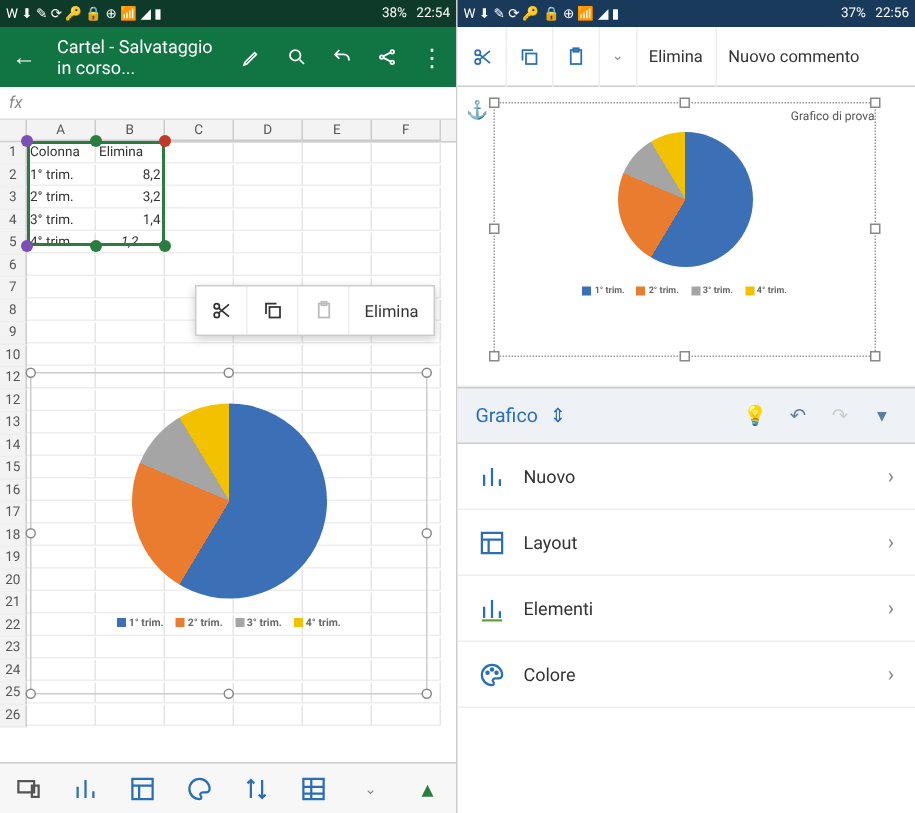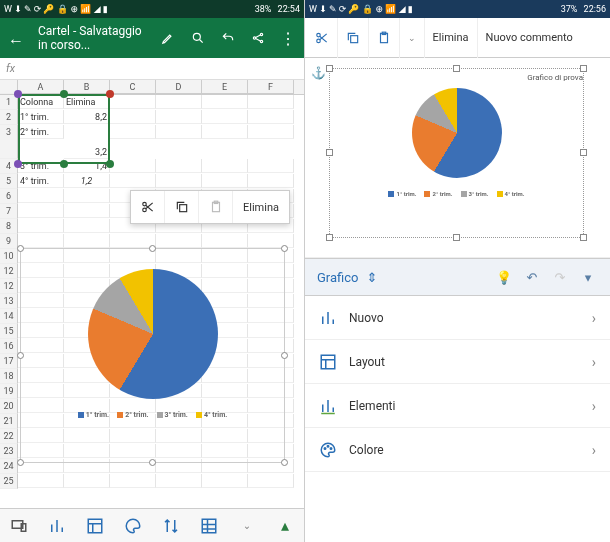--- a/index.html
+++ b/index.html
@@ -116,21 +116,21 @@
           <div class="cell">1° trim.</div>
           <div class="cell" style="text-align: right;">8,2</div>
           <div class="cell"></div>
           <div class="cell"></div>
           <div class="cell"></div>
           <div class="cell"></div>
         </div>
         <div class="row">
           <div class="rowh">3</div>
           <div class="cell">2° trim.</div>
-          <div class="cell" style="text-align: right; margin-top: 20px;">3,2</div>
+          <div class="cell" style="text-align: right;">3,2</div>
           <div class="cell"></div>
           <div class="cell"></div>
           <div class="cell"></div>
           <div class="cell"></div>
         </div>
         <div class="row">
           <div class="rowh">4</div>
           <div class="cell">3° trim.</div>
           <div class="cell" style="text-align: right;">1,4</div>
           <div class="cell"></div>
@@ -313,20 +313,29 @@
           <div class="rowh">24</div>
           <div class="cell"></div>
           <div class="cell"></div>
           <div class="cell"></div>
           <div class="cell"></div>
           <div class="cell"></div>
           <div class="cell"></div>
         </div>
         <div class="row">
           <div class="rowh">25</div>
+          <div class="cell"></div>
+          <div class="cell"></div>
+          <div class="cell"></div>
+          <div class="cell"></div>
+          <div class="cell"></div>
+          <div class="cell"></div>
+        </div>
+        <div class="row">
+          <div class="rowh">26</div>
           <div class="cell"></div>
           <div class="cell"></div>
           <div class="cell"></div>
           <div class="cell"></div>
           <div class="cell"></div>
           <div class="cell"></div>
         </div>
       </div>
     <div class="sel" style="left:18px;top:14px;width:92px;height:70px"></div>
     <div class="handle" style="left:14px;top:10px;background:#7b4fb5"></div>

